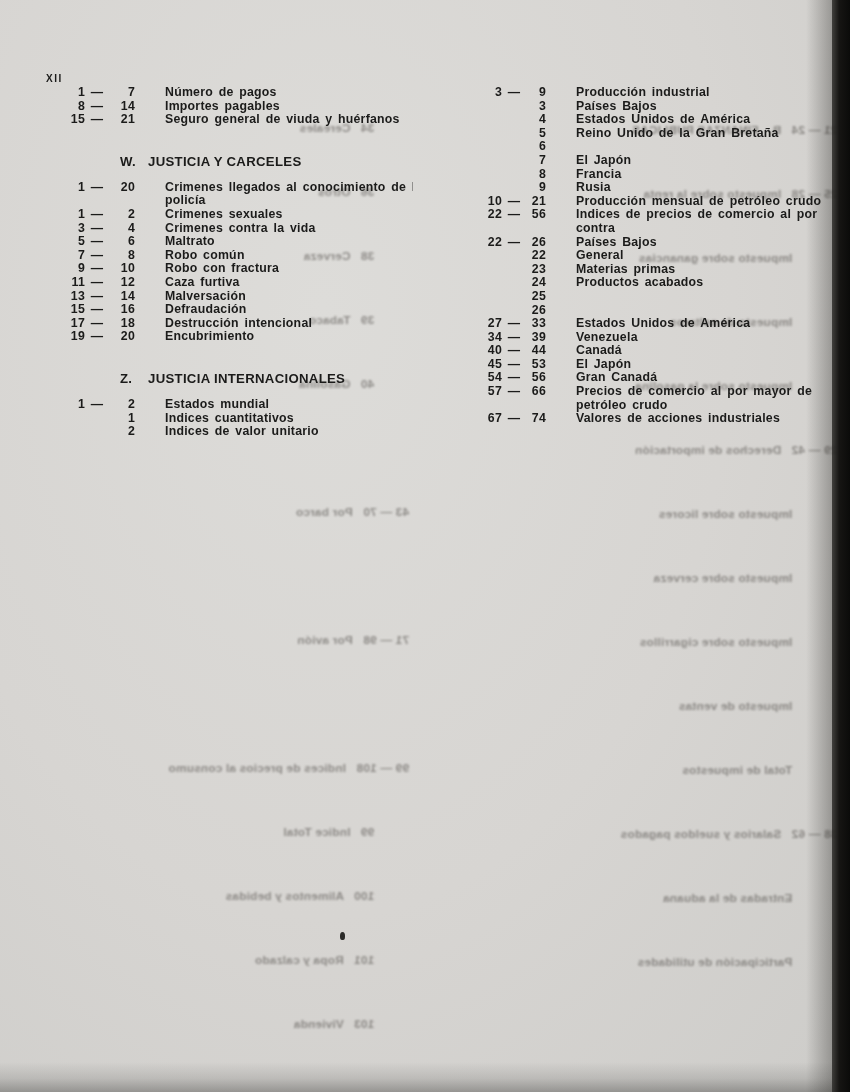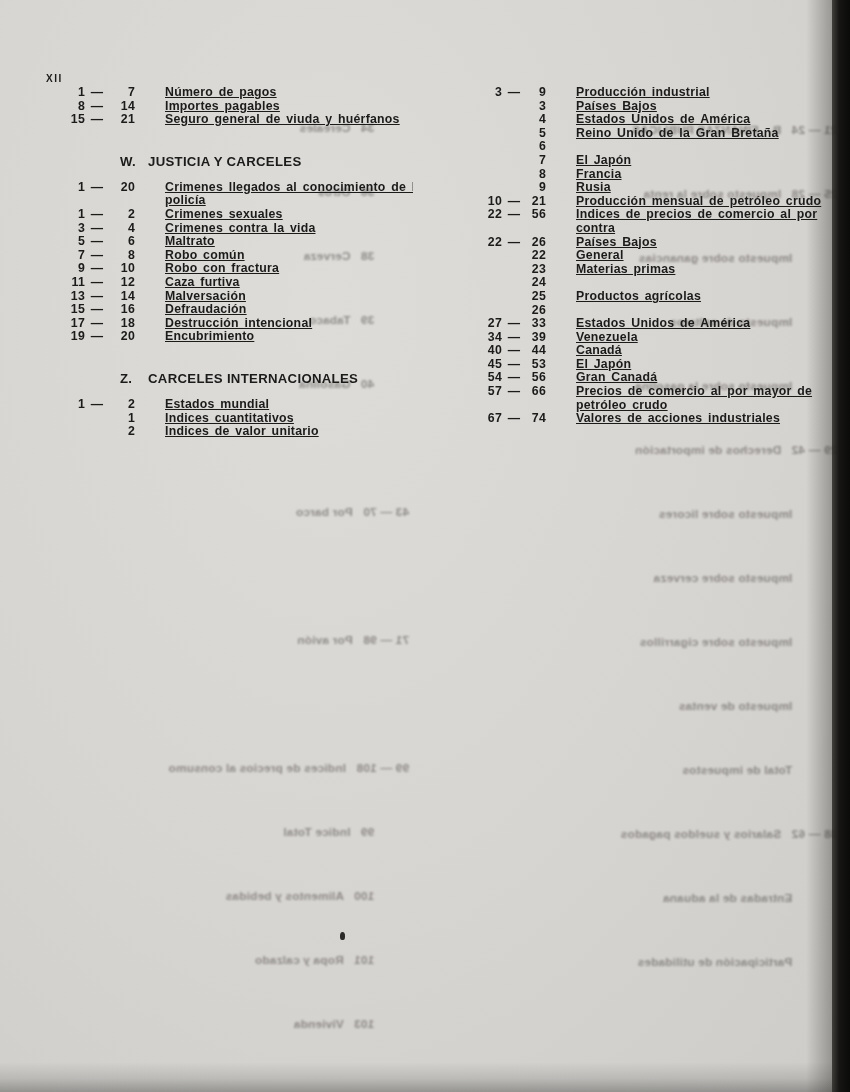--- a/index.html
+++ b/index.html
@@ -29,21 +29,21 @@
   .col-left  { left:55px;  width:358px; }
   .col-right { left:480px; width:370px; }
   .row {
     display:flex; height:13.6px; line-height:13.6px;
     font-size:12.3px; font-weight:bold; color:var(--ink);
     letter-spacing:0.25px; word-spacing:2px;
   }
   .row .from { width:30px; text-align:right; }
   .row .dash { width:24px; text-align:center; }
   .row .to   { width:26px; text-align:right; }
-  .row .label { margin-left:30px; flex:1; white-space:nowrap; overflow:hidden;text-decoration:underline; }
+  .row .label { margin-left:30px; flex:1; white-space:nowrap; overflow:hidden; }
   .col-right .row .from { width:22px; }
   .col-right .row .to   { width:20px; }
   .section-heading {
     margin:27px 0 12px 65px; display:flex;
     font-size:13.2px; font-weight:bold; color:var(--ink); letter-spacing:0.3px;
   }
   .sec-id { width:28px; }
   
   .edge-right {
     position:absolute; top:0; right:0; width:18px; height:100%; z-index:5;
@@ -429,21 +429,21 @@
         <div class="row">
           <span class="from">19</span>
           <span class="dash">—</span>
           <span class="to">20</span>
           <span class="label">Encubrimiento</span>
         </div>
       </div>
 
     <div class="section-heading">
       <span class="sec-id">Z.</span>
-      <span class="sec-title">CARCELES INTERNACIONALES</span>
+      <span class="sec-title">JUSTICIA INTERNACIONALES</span>
     </div>
 
     <div class="entries">
 
         <div class="row">
           <span class="from">1</span>
           <span class="dash">—</span>
           <span class="to">2</span>
           <span class="label">Estados mundial</span>
         </div>
@@ -562,27 +562,27 @@
           <span class="from"></span>
           <span class="dash"></span>
           <span class="to">23</span>
           <span class="label">Materias primas</span>
         </div>
 
         <div class="row">
           <span class="from"></span>
           <span class="dash"></span>
           <span class="to">24</span>
+          <span class="label">Productos acabados</span>
         </div>
 
         <div class="row">
           <span class="from"></span>
           <span class="dash"></span>
           <span class="to">25</span>
-          <span class="label">Productos agrícolas</span>
         </div>
 
         <div class="row">
           <span class="from"></span>
           <span class="dash"></span>
           <span class="to">26</span>
         </div>
 
         <div class="row">
           <span class="from">27</span>

